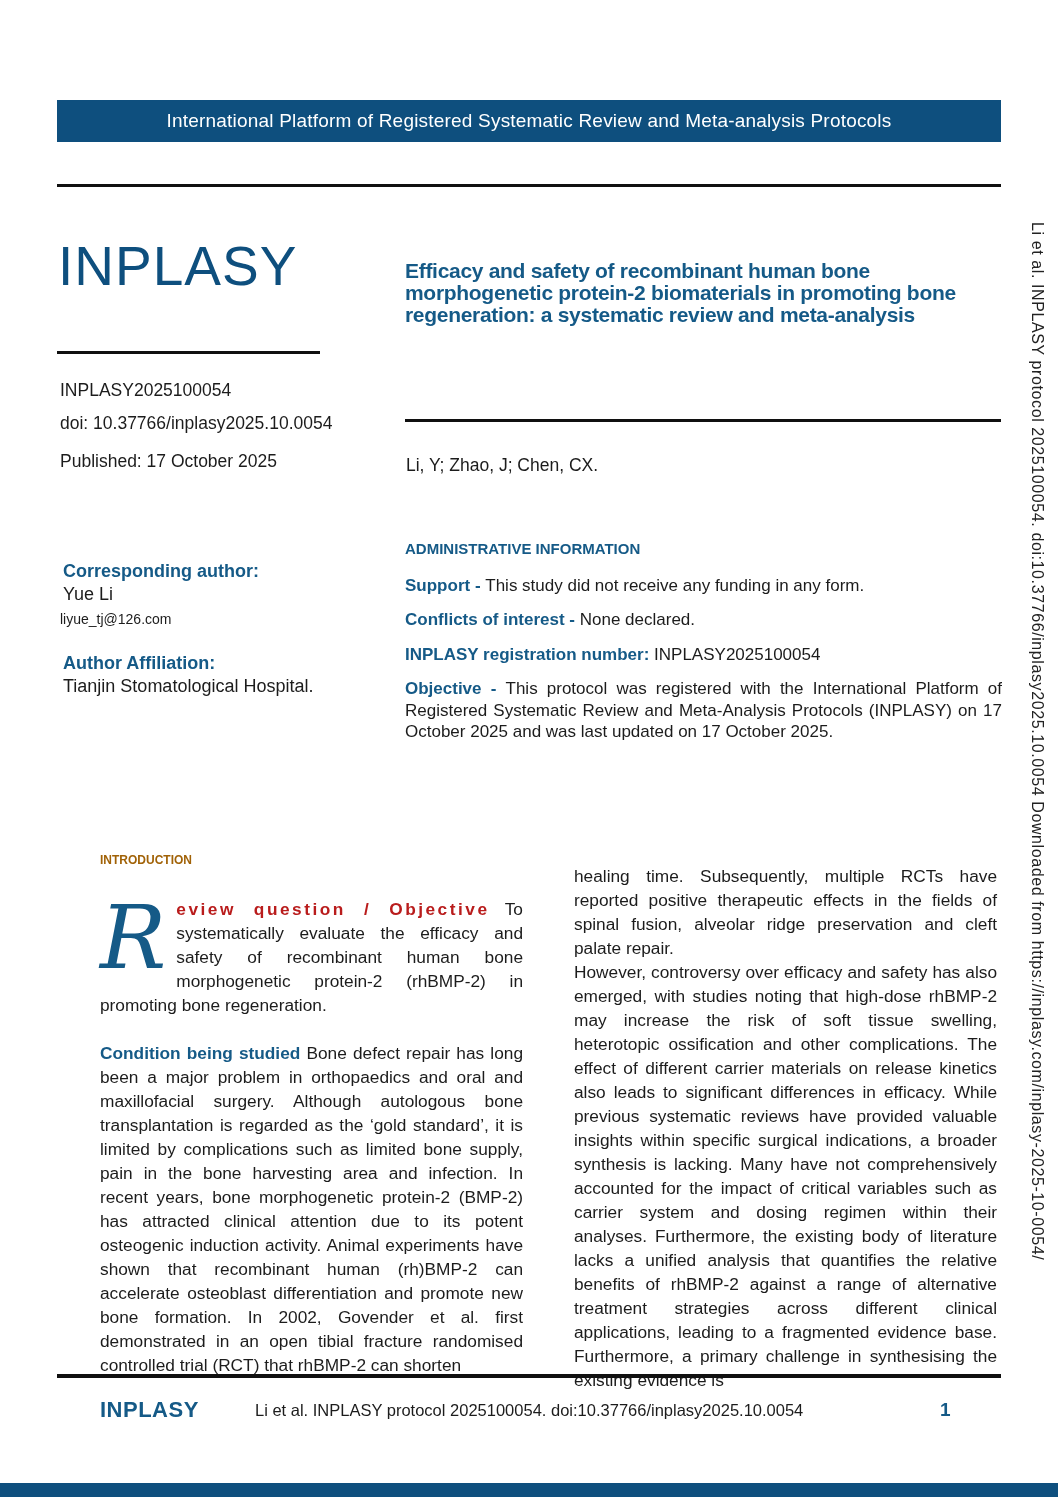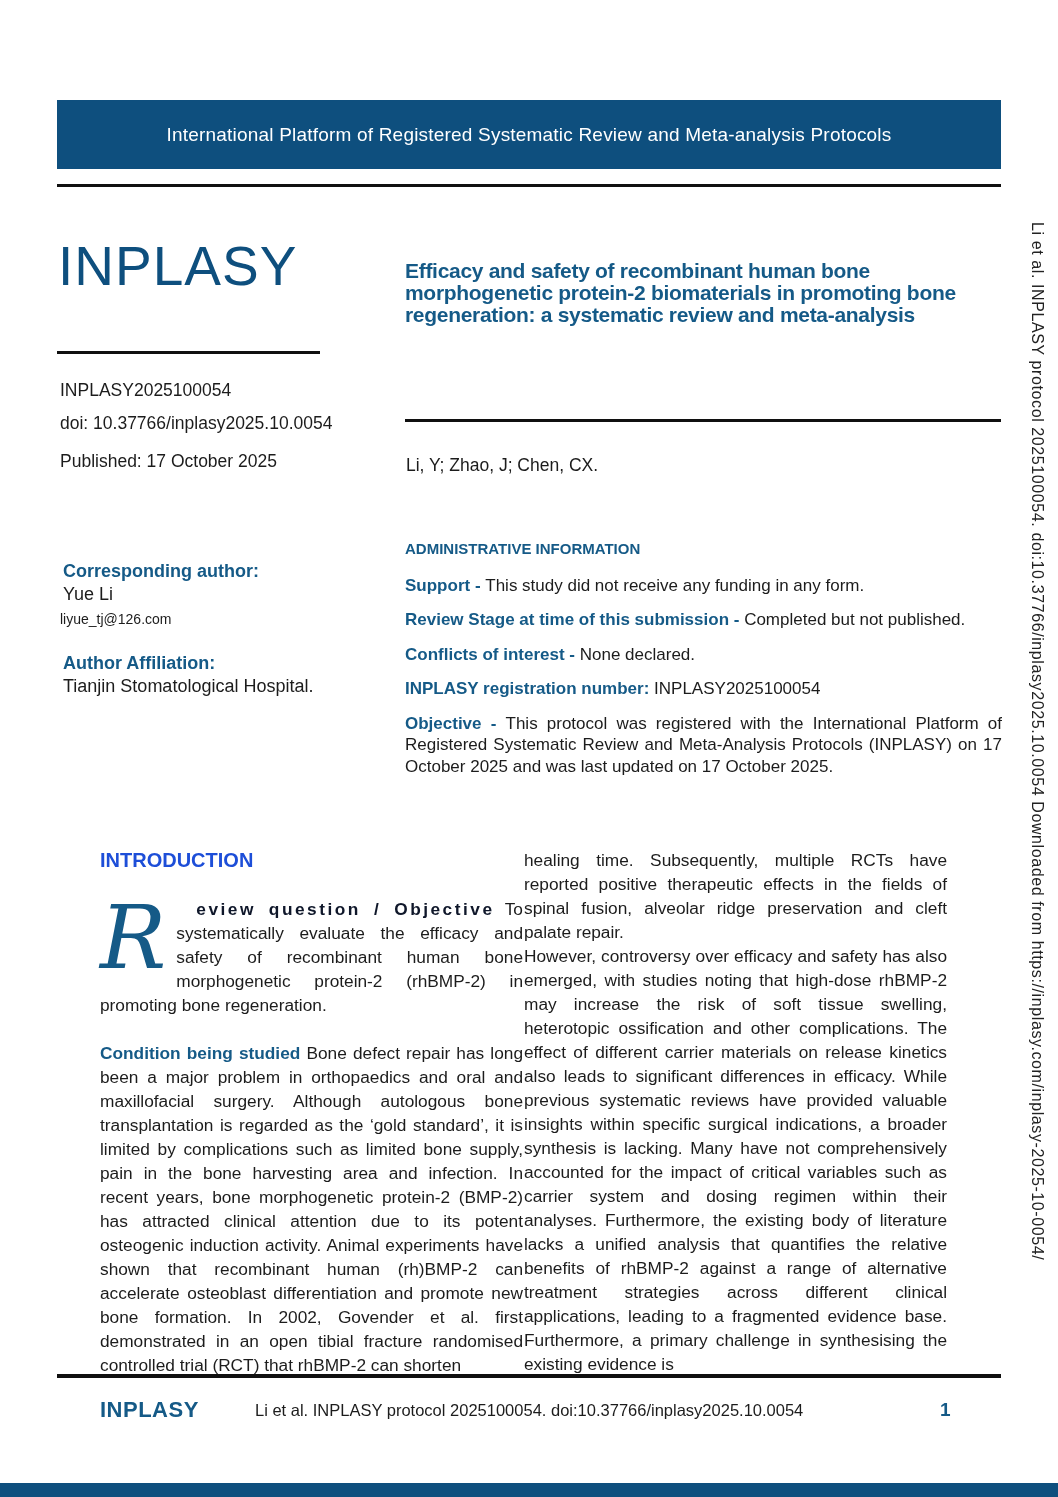--- a/index.html
+++ b/index.html
@@ -1,21 +1,21 @@
 <!DOCTYPE html>
 <html><head>
 <meta charset="utf-8">
 <style>
   html,body { margin:0; padding:0; background:#ffffff; }
   .page {
     position:relative; width:1058px; height:1497px; background:#ffffff;
     font-family:"Liberation Sans", sans-serif; color:#1c1c1c; overflow:hidden;
   }
   .banner {
-    position:absolute; left:57px; top:100px; width:944px; height:69px;
+    position:absolute; left:57px; top:100px; width:944px; height:42px;
     background:#0e4f7e; color:#ffffff; font-size:19px;
     display:flex; align-items:center; justify-content:center; letter-spacing:0.2px;
   }
   .rule { position:absolute; background:#101010; }
   #rule-top    { left:57px;  top:184px;  width:944px; height:3px; }
   #rule-logo   { left:57px;  top:351px;  width:263px; height:3px; }
   #rule-title  { left:405px; top:419px;  width:596px; height:3px; }
   #rule-footer { left:57px;  top:1374px; width:944px; height:4px; }
 
   .logo {
@@ -37,29 +37,29 @@
   }
   .authors { position:absolute; left:406px; top:455px; font-size:17.5px; }
 
   .admin { position:absolute; left:405px; top:538px; width:597px; font-size:17px; line-height:21.5px; }
   .admin-heading { color:#155a87; font-weight:bold; font-size:15px; margin:0 0 15px 0; }
   .admin p { margin:0 0 13px 0; text-align:justify; }
   .lbl { color:#155a87; font-weight:bold; }
 
   .bodycol { position:absolute; top:848px; width:423px; font-size:17.3px; line-height:24px; text-align:justify; }
   #col-left  { left:100px; }
-  #col-right { left:524px; }
-  .sec-heading { color:#1d4ed8; font-weight:bold; font-size:20px; margin:0 0 25px 0; }
+  #col-right { left:574px;margin-top:16px; }
+  .sec-heading { color:#a16207; font-weight:bold; font-size:12px; margin:0 0 25px 0; }
   .bodycol p { margin:0; }
   .p-cond { margin-top:24px !important; }
   .dropcap {
     float:left; font-family:"DejaVu Serif", serif; font-style:italic;
     font-size:88px; line-height:70px; color:#155a87; margin:6px 10px 0 0;
   }
-  .review-lbl { color:#0f172a; font-weight:bold; letter-spacing:2.5px;margin-left:20px; }
+  .review-lbl { color:#b91c1c; font-weight:bold; letter-spacing:2.5px; }
 
   .footer-logo { position:absolute; left:100px; top:1397px; color:#155a87; font-size:22px; font-weight:bold; letter-spacing:0.5px; }
   .footer-cite { position:absolute; left:255px; top:1401px; font-size:16.5px; }
   .footer-page { position:absolute; left:940px; top:1399px; color:#155a87; font-size:19px; font-weight:bold; }
 
   .vertical-note {
     position:absolute; right:12px; top:222px; font-size:16px; letter-spacing:0.6px;
     color:#222222; writing-mode:vertical-rl; text-orientation:mixed; white-space:nowrap;
   }
   .bottom-bar { position:absolute; left:0; bottom:0; width:1058px; height:14px; background:#0e4f7e; }
@@ -93,21 +93,20 @@
     <div>Tianjin Stomatological Hospital.</div>
   </div>
 
   <h1 class="title">Efficacy and safety of recombinant human bone morphogenetic protein-2 biomaterials in promoting bone regeneration: a systematic review and meta-analysis</h1>
   <div class="rule" id="rule-title"></div>
   <div class="authors">Li, Y; Zhao, J; Chen, CX.</div>
 
   <div class="admin">
     <div class="admin-heading">ADMINISTRATIVE INFORMATION</div>
     <p><span class="lbl">Support</span><span class="lbl"> -  </span><span>This study did not receive any funding in any form.</span></p>
-    <p><span class="lbl">Review Stage at time of this submission</span><span class="lbl"> - </span><span>Completed but not published.</span></p>
     <p><span class="lbl">Conflicts of interest</span><span class="lbl"> - </span><span>None declared.</span></p>
     <p><span class="lbl">INPLASY registration number:</span><span> </span><span>INPLASY2025100054</span></p>
     <p><span class="lbl">Objective</span><span class="lbl"> - </span><span>This protocol was registered with the International Platform of Registered Systematic Review and Meta-Analysis Protocols (INPLASY) on 17 October 2025 and was last updated on 17 October 2025.</span></p>
   </div>
 
   <div class="bodycol" id="col-left">
     <div class="sec-heading">INTRODUCTION</div>
     <p class="p-review">
       <span class="dropcap">R</span><span class="review-lbl">eview question / Objective</span>
       <span>To systematically evaluate the efficacy and safety of recombinant human bone morphogenetic protein-2 (rhBMP-2) in promoting bone regeneration.</span>

